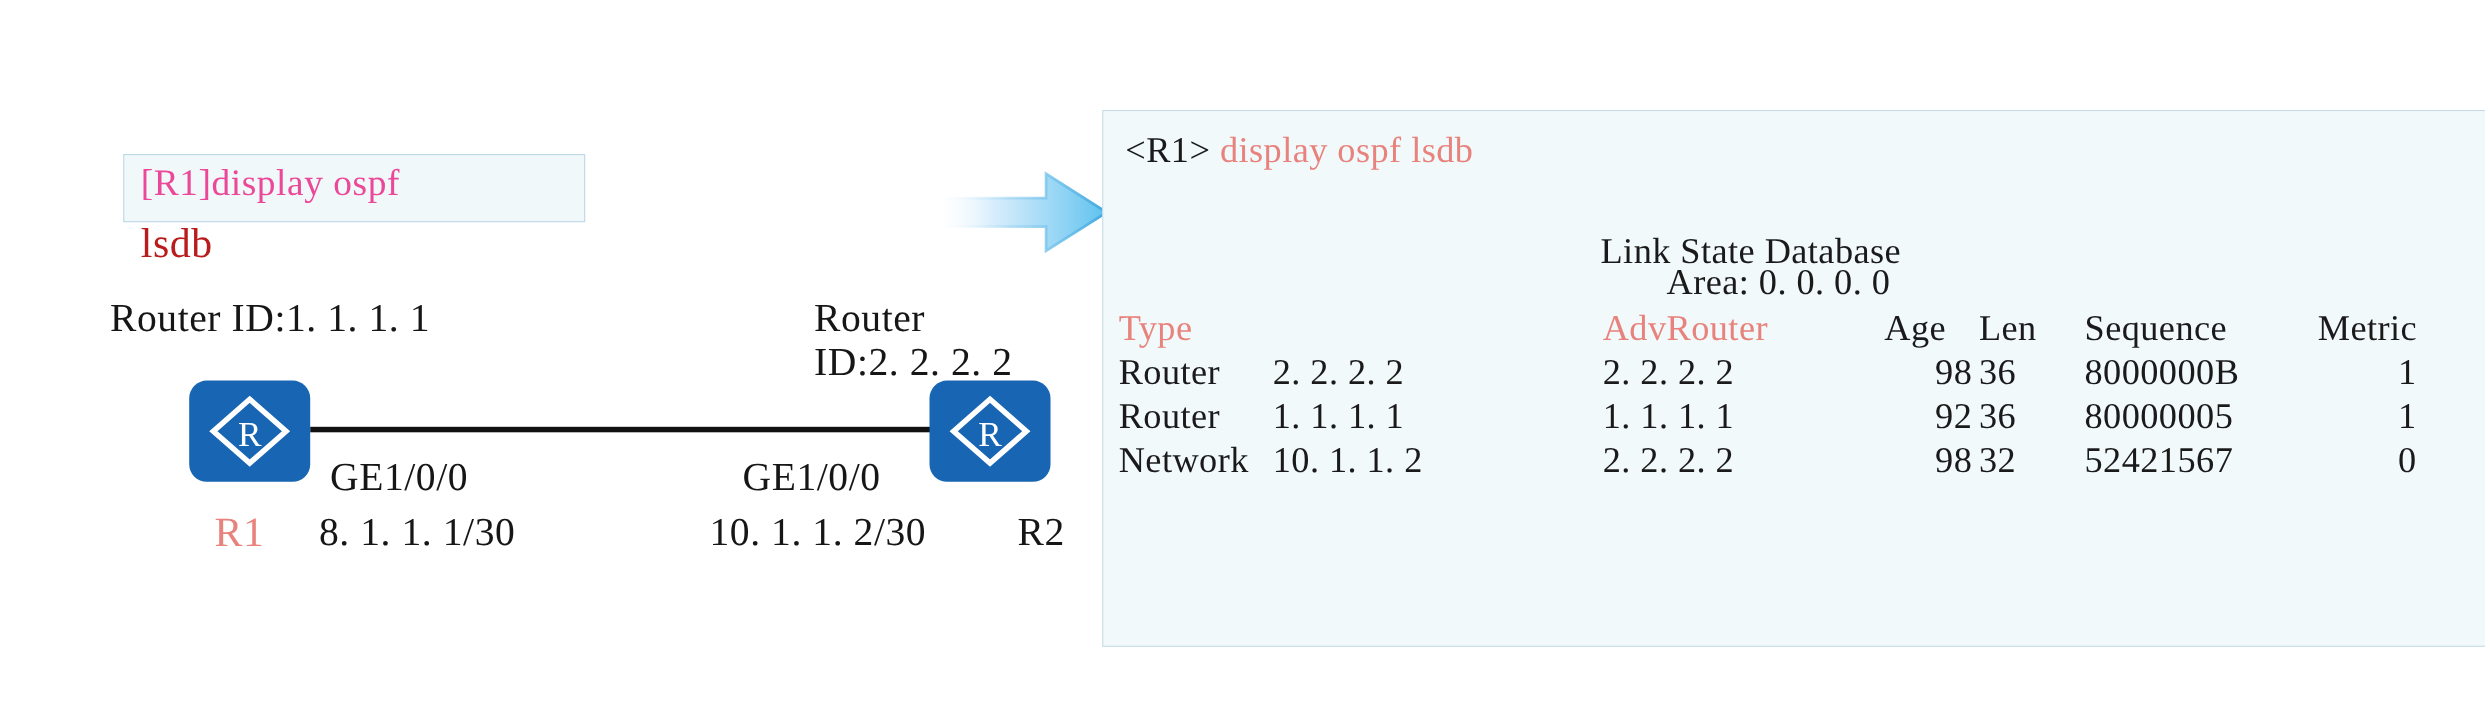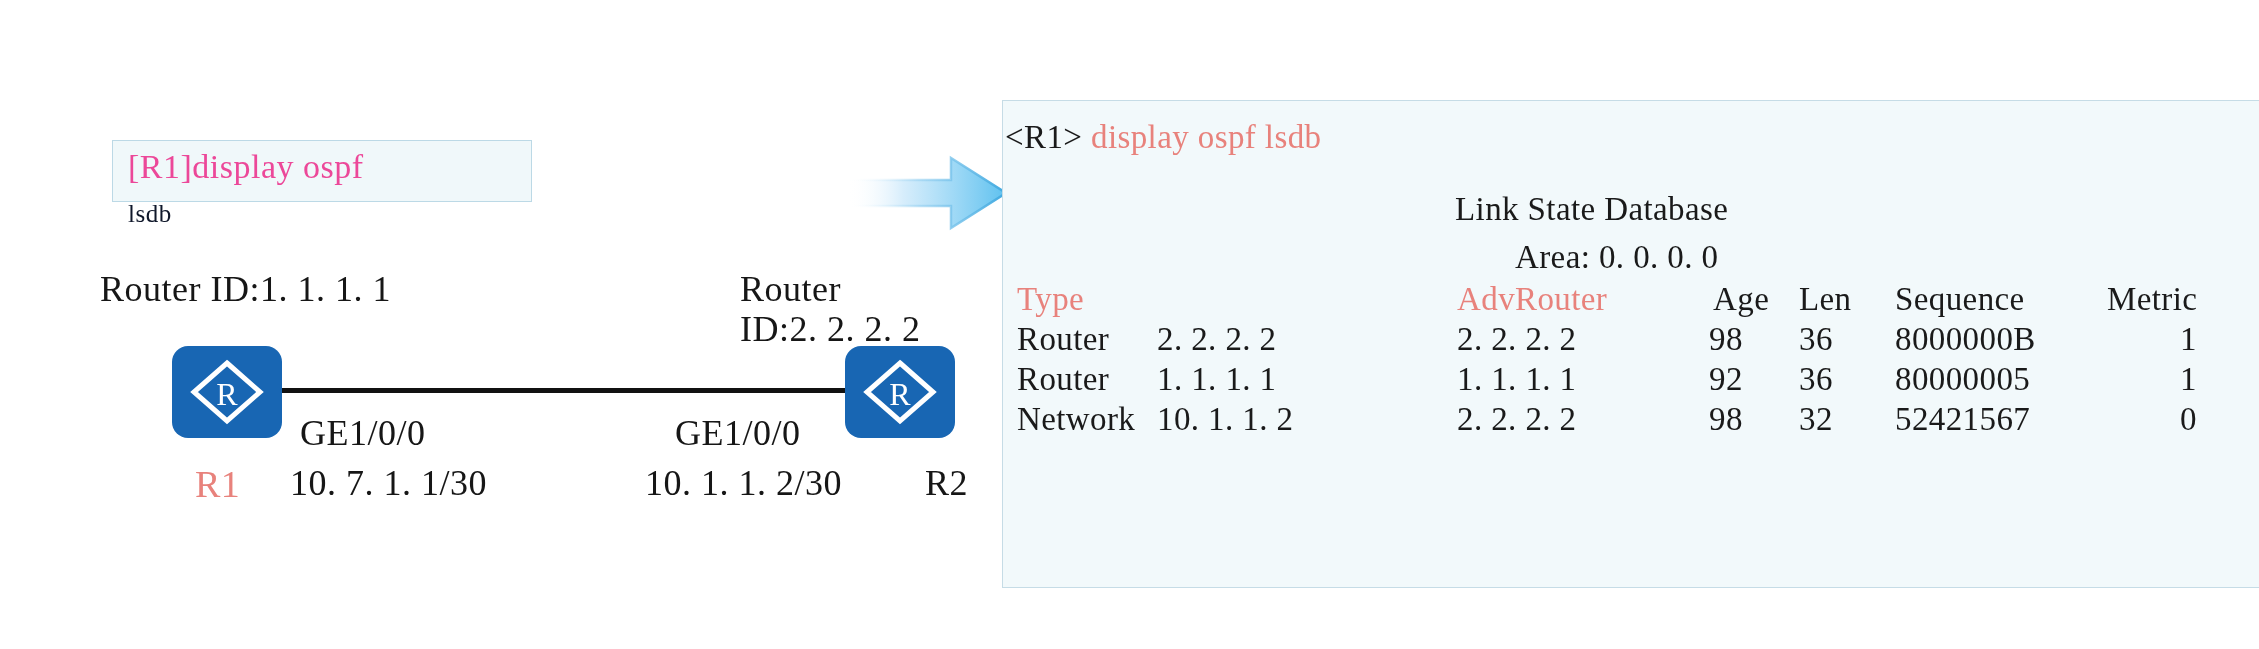--- a/index.html
+++ b/index.html
@@ -34,22 +34,22 @@
     left: 128px;
     top: 148px;
     font-size: 34px;
     color: #ec4899;
     letter-spacing: 0.5px;
     white-space: pre;
   }
   #cmd-line-2 {
     left: 128px;
     top: 200px;
-    font-size: 25px;
-    color: #0f172a;
+    font-size: 38px;
+    color: #b91c1c;
     letter-spacing: 0.5px;
     white-space: pre;
   }
 
   
   .topo-label {
     font-size: 36px;
     color: #161616;
     white-space: pre;
     letter-spacing: 0.5px;
@@ -115,44 +115,44 @@
   .term-line {
     position: absolute;
     white-space: pre;
     font-family: "Liberation Serif", "DejaVu Serif", serif;
     font-size: 33px;
     color: #1a1a1a;
     letter-spacing: 0.4px;
   }
   .red { color: #e8827c; }
 
-  #t-prompt   { left: 2px;  top: 18px; }
+  #t-prompt   { left: 20px;  top: 18px; }
   #t-process  { left: 290px; top: 58px; }
-  #t-lsdb     { left: 452px; top: 90px; }
+  #t-lsdb     { left: 452px; top: 110px; }
   #t-area     { left: 512px; top: 138px; }
 
   
   #term-table {
     position: absolute;
     left: 14px;
     top: 180px;
     width: 1340px;
   }
   .term-row {
     position: relative;
     height: 40px;
     white-space: pre;
     font-size: 33px;
     letter-spacing: 0.4px;
   }
   .term-row > span { position: absolute; top: 0; white-space: pre; }
   .c-type  { left: 0px;   }
   .c-lsid  { left: 140px; }
   .c-adv   { left: 440px; }
-  .c-age   { left: 692px; text-align: left; width: 56px; }
+  .c-age   { left: 720px; text-align: right; width: 56px; }
   .c-len   { left: 782px; text-align: left; width: 56px; }
   .c-seq   { left: 878px; }
   .c-metric{ left: 1100px; text-align: right; width: 80px; }
   .hdr .c-age, .hdr .c-len, .hdr .c-metric { text-align: left; width: auto; }
   .hdr .c-age  { left: 696px; }
   .hdr .c-len  { left: 782px; }
   .hdr .c-metric { left: 1090px; }
 </style>
 </head>
 <body>
@@ -179,21 +179,21 @@
   <svg width="76" height="68" viewBox="0 0 76 68" aria-hidden="true">
     <polygon points="38,5 71,34 38,63 5,34" fill="none" stroke="#ffffff" stroke-width="5"></polygon>
     <text x="38" y="47" font-family="Liberation Serif, serif" font-size="32" fill="#ffffff" text-anchor="middle">R</text>
   </svg>
 </div>
 
 <div class="abs topo-label-red" id="r1-name">R1</div>
 <div class="abs topo-label" id="r2-name">R2</div>
 
 <div class="abs topo-label" id="left-if-name">GE1/0/0</div>
-<div class="abs topo-label" id="left-if-ip">10. 7. 1. 1/30</div>
+<div class="abs topo-label" id="left-if-ip">8. 1. 1. 1/30</div>
 
 <div class="abs topo-label" id="right-if-name">GE1/0/0</div>
 <div class="abs topo-label" id="right-if-ip">10. 1. 1. 2/30</div>
 
 <div class="abs" id="flow-arrow">
   <svg width="160" height="86" viewBox="0 0 160 86">
     <defs>
       <linearGradient id="arrGrad" x1="0" y1="0" x2="1" y2="0">
         <stop offset="0%" stop-color="#ffffff" stop-opacity="0"></stop>
         <stop offset="35%" stop-color="#cfeafb" stop-opacity="0.85"></stop>

